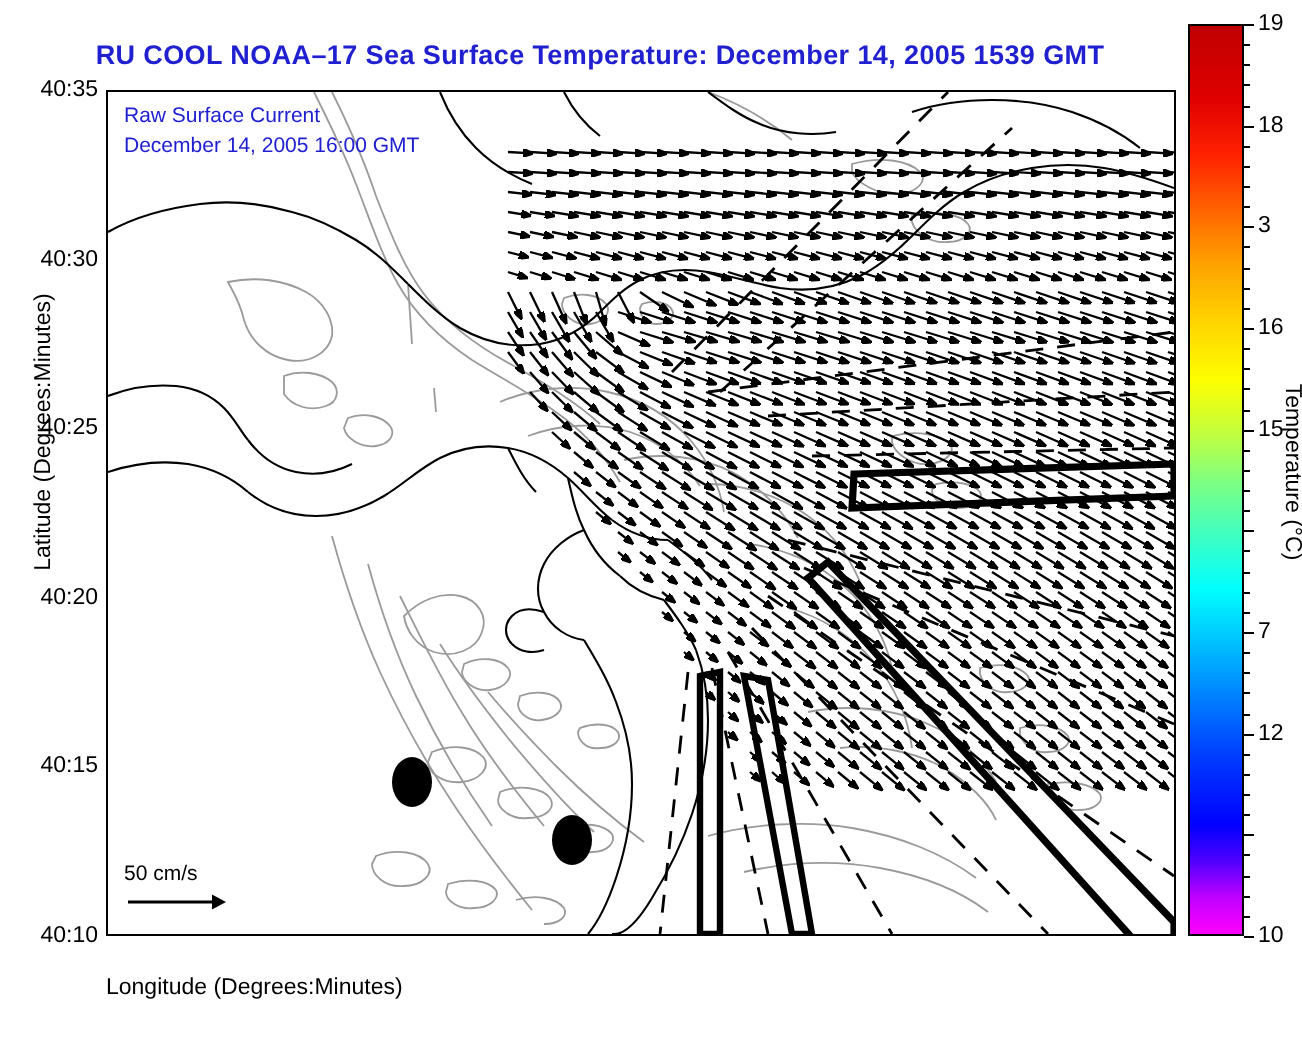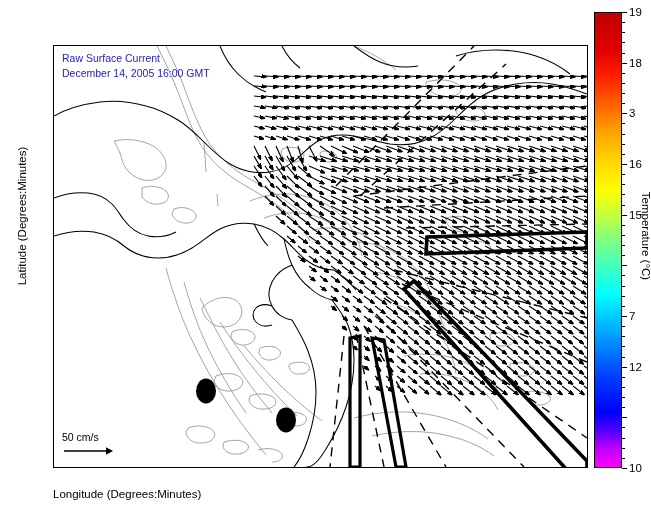--- a/index.html
+++ b/index.html
@@ -50,21 +50,30 @@
   .scalebox{position:absolute;left:8px;bottom:8px;z-index:8;}
   .scaletxt{font-size:10.5px;color:#000;white-space:nowrap;}
   svg{display:block;}
   .ov{position:absolute;left:0;top:0;}
 </style>
 </head>
 <body>
 
 <div id="root">
 
-
+  <div class="title">RU COOL  NOAA–17  Sea Surface Temperature:  December 14, 2005 1539 GMT</div>
+
+  <div class="ytick-wrap">
+    <div class="ytick" style="top:0%">40:35</div>
+    <div class="ytick" style="top:20%">40:30</div>
+    <div class="ytick" style="top:40%">40:25</div>
+    <div class="ytick" style="top:60%">40:20</div>
+    <div class="ytick" style="top:80%">40:15</div>
+    <div class="ytick" style="top:100%">40:10</div>
+  </div>
   <div class="ytm" style="top:45px"></div>
   <div class="ytm" style="top:129px"></div>
   <div class="ytm" style="top:214px"></div>
   <div class="ytm" style="top:298px"></div>
   <div class="ytm" style="top:383px"></div>
   <div class="ytm" style="top:467px"></div>
 
   <div class="ylabel">Latitude (Degrees:Minutes)</div>
 
   <div class="plotframe">

